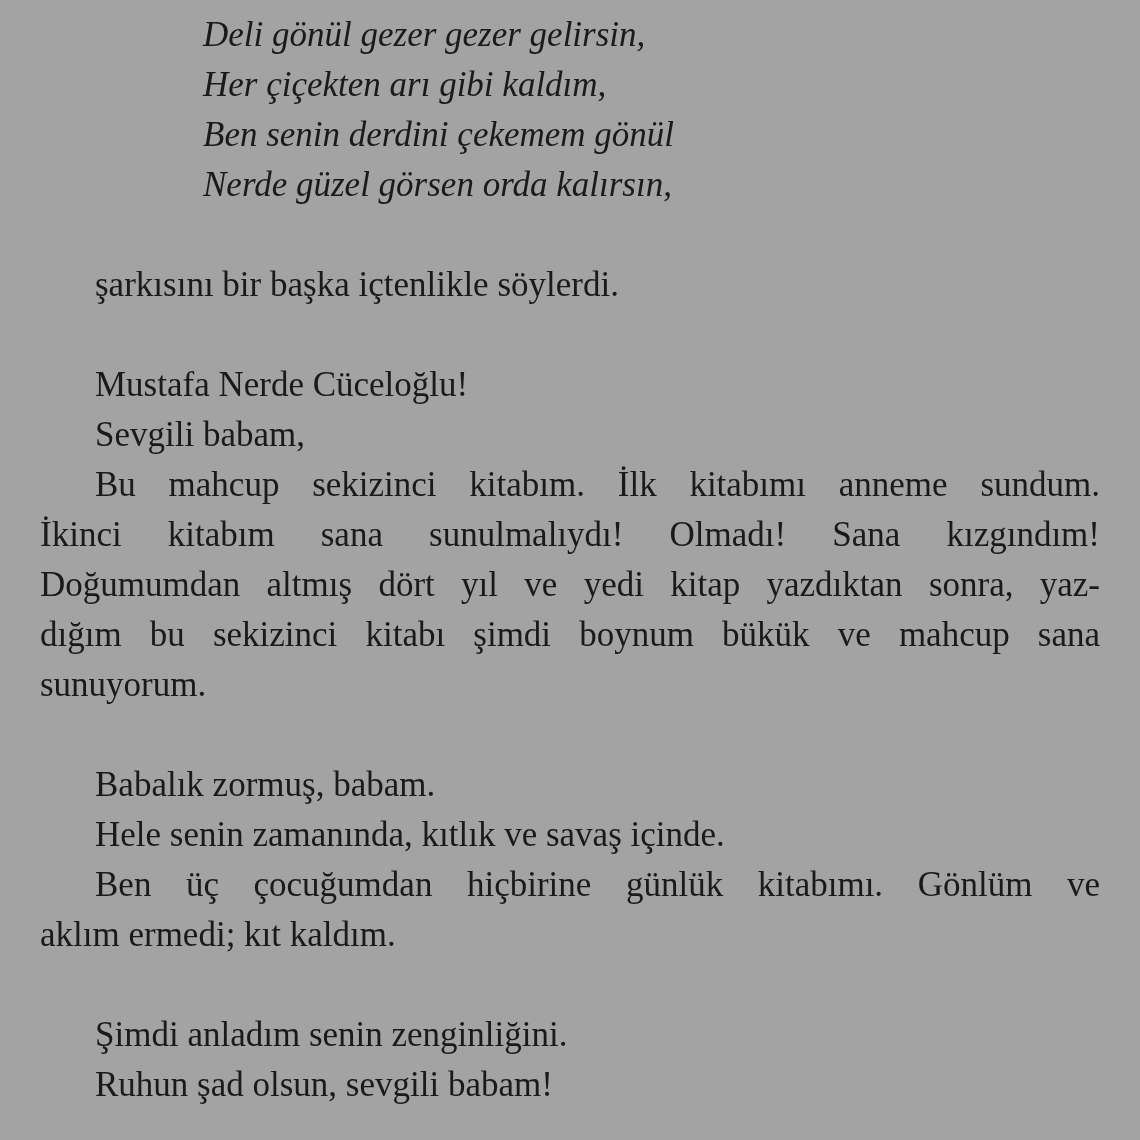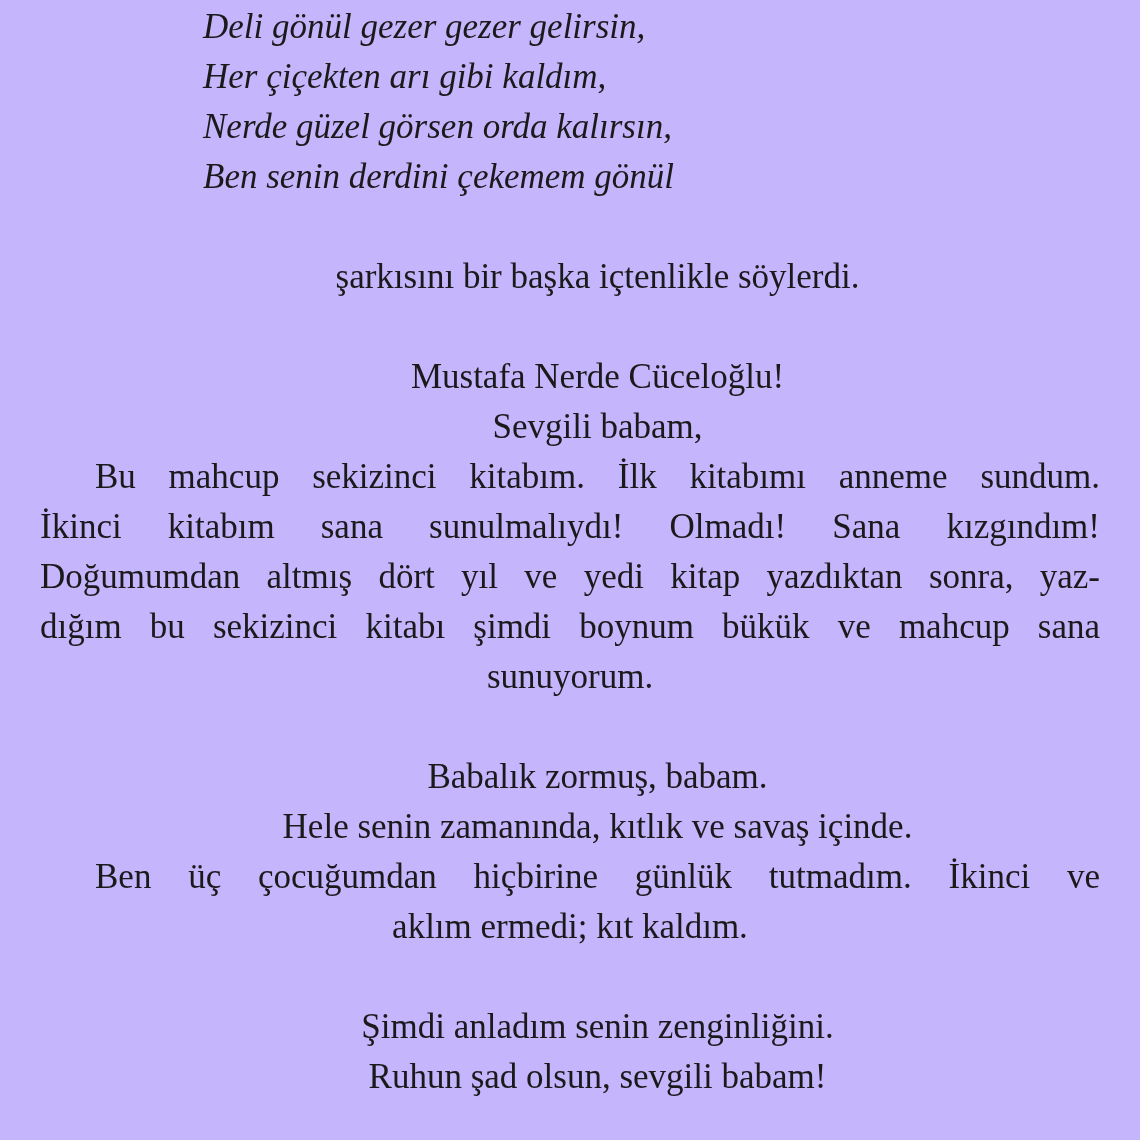--- a/index.html
+++ b/index.html
@@ -5,26 +5,26 @@
   html, body {
     margin: 0;
     padding: 0;
     background: #ffffff;
   }
   .page {
     position: relative;
     box-sizing: border-box;
     width: 1140px;
     height: 1140px;
-    background: #c4b5fd;
+    background: #a3a3a3;
     color: #1a1a1a;
     font-family: "Liberation Serif", "DejaVu Serif", serif;
     font-size: 35px;
     line-height: 50px;
-    padding: 8px 40px;
+    padding: 16px 40px;
     overflow: hidden;
   }
   .poem {
     margin-top: -6px;
     margin-left: 163px;
     font-style: italic;
   }
   .poem .line {
     white-space: nowrap;
   }
@@ -35,34 +35,34 @@
     min-height: 50px;
   }
   .indent {
     padding-left: 55px;
   }
   .just {
     text-align: justify;
     text-align-last: justify;
   }
   .left {
-    text-align: center;
+    text-align: left;
     white-space: nowrap;
   }
 </style>
 </head>
 <body>
 
 <div class="page">
 
   <div class="poem">
     <div class="line">Deli gönül gezer gezer gelirsin,</div>
     <div class="line">Her çiçekten arı gibi kaldım,</div>
+    <div class="line">Ben senin derdini çekemem gönül</div>
     <div class="line">Nerde güzel görsen orda kalırsın,</div>
-    <div class="line">Ben senin derdini çekemem gönül</div>
   </div>
 
   <div class="gap"></div>
 
   <div>
     <div class="line indent left">şarkısını bir başka içtenlikle söylerdi.</div>
   </div>
 
   <div class="gap"></div>
 
@@ -74,21 +74,21 @@
     <div class="line just">Doğumumdan altmış dört yıl ve yedi kitap yazdıktan sonra, yaz-</div>
     <div class="line just">dığım bu sekizinci kitabı şimdi boynum bükük ve mahcup sana</div>
     <div class="line left">sunuyorum.</div>
   </div>
 
   <div class="gap"></div>
 
   <div>
     <div class="line indent left">Babalık zormuş, babam.</div>
     <div class="line indent left">Hele senin zamanında, kıtlık ve savaş içinde.</div>
-    <div class="line indent just">Ben üç çocuğumdan hiçbirine günlük tutmadım. İkinci ve</div>
+    <div class="line indent just">Ben üç çocuğumdan hiçbirine günlük kitabımı. Gönlüm ve</div>
     <div class="line left">aklım ermedi; kıt kaldım.</div>
   </div>
 
   <div class="gap"></div>
 
   <div>
     <div class="line indent left">Şimdi anladım senin zenginliğini.</div>
     <div class="line indent left">Ruhun şad olsun, sevgili babam!</div>
   </div>
 

